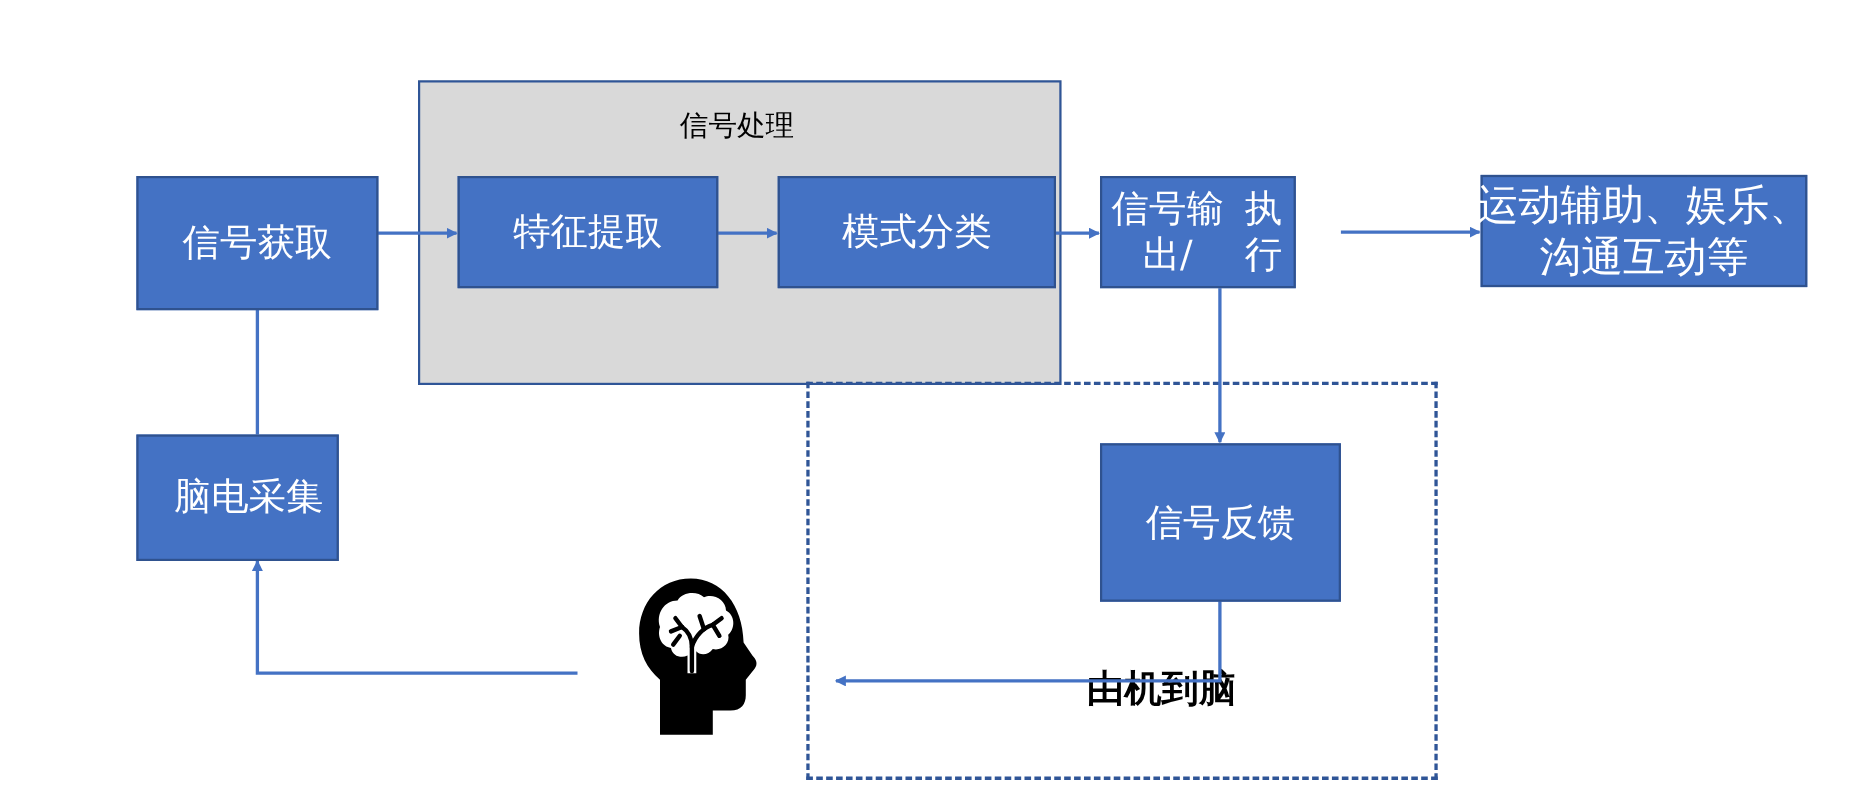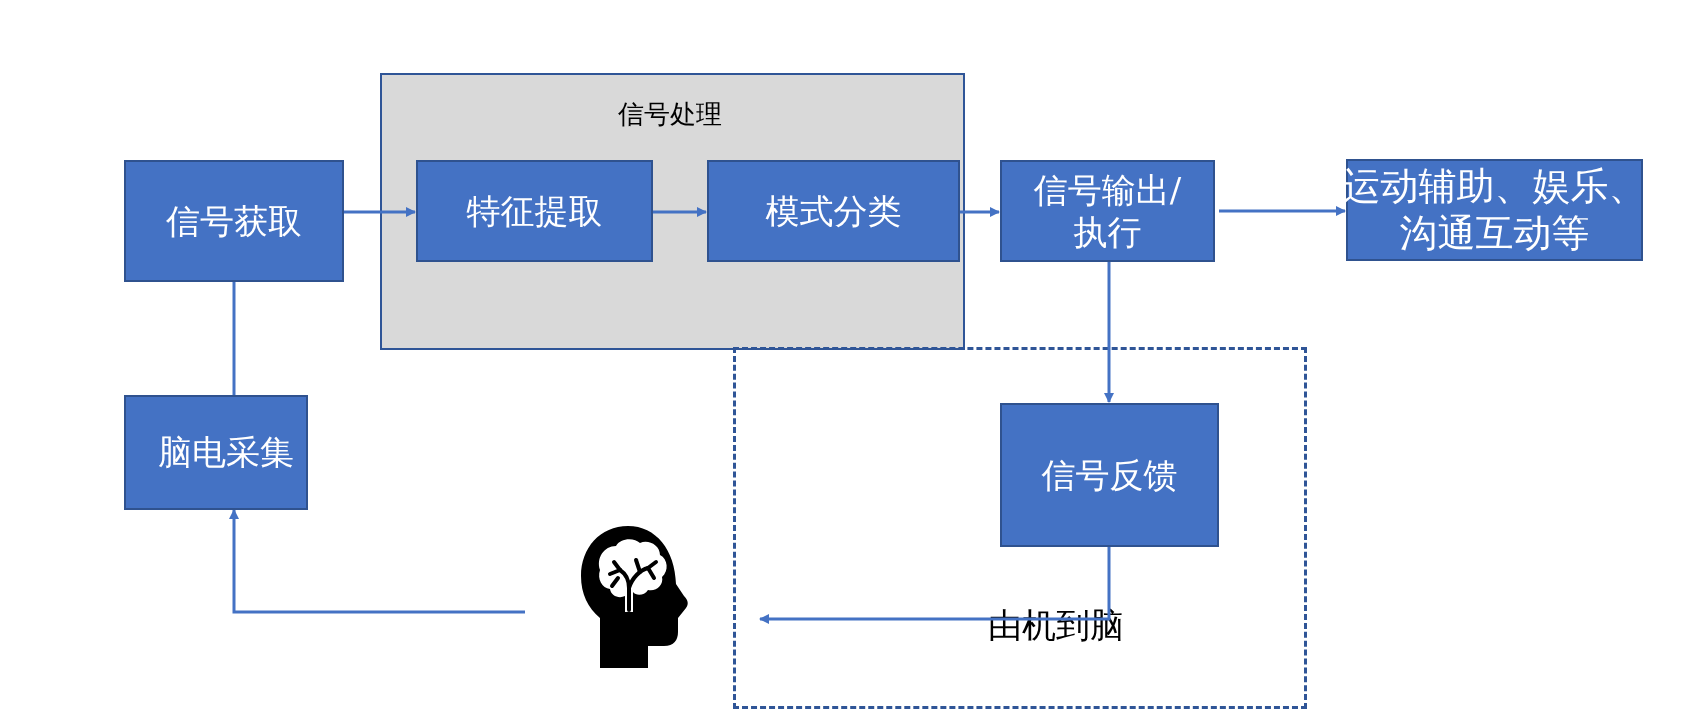--- a/index.html
+++ b/index.html
@@ -16,21 +16,21 @@
   svg.connectors { position: absolute; left: 0; top: 0; }
   .head-icon { position: absolute; }
 </style>
 </head>
 <body>
 
 <div class="group-box" style="left:380px; top:73px; width:585px; height:277px;"></div>
 <div class="group-title" style="left:560px; top:97px; width:220px;">信号处理</div>
 
 <div class="dash-box" style="left:733px; top:347px; width:574px; height:362px; border-style: dashed;"></div>
-<div class="label" style="left:988px; top:603px;">由机到脑</div>
+<div class="label" style="left:988px; top:603px;font-weight:bold;">由机到脑</div>
 
 <svg class="connectors" width="1701" height="719" viewBox="0 0 1701 719">
   <defs>
     <marker id="arr" markerWidth="10" markerHeight="10" refX="9" refY="5" orient="auto" markerUnits="userSpaceOnUse">
       <path d="M0,0 L10,5 L0,10 Z" fill="#4472c4"></path>
     </marker>
   </defs>
   <line x1="343" y1="212" x2="415" y2="212" stroke="#4472c4" stroke-width="3" marker-end="url(#arr)"></line>
   <line x1="634" y1="212" x2="706" y2="212" stroke="#4472c4" stroke-width="3" marker-end="url(#arr)"></line>
   <line x1="926" y1="212" x2="999" y2="212" stroke="#4472c4" stroke-width="3" marker-end="url(#arr)"></line>
@@ -46,21 +46,21 @@
 </div>
 
 <div class="node" style="left:416px; top:160px; width:237px; height:102px;">
   <span>特征提取</span>
 </div>
 
 <div class="node" style="left:707px; top:160px; width:253px; height:102px;">
   <span>模式分类</span>
 </div>
 
-<div class="node" style="left:1000px; top:160px; width:215px; height:102px; flex-direction:column;">
+<div class="node" style="left:1000px; top:160px; width:178px; height:102px; flex-direction:row;">
   <span>信号输出/</span>
   <span>执行</span>
 </div>
 
 <div class="node" style="left:1346px; top:159px; width:297px; height:102px; flex-direction:column; font-size:38px;">
   <span style="white-space:nowrap;">运动辅助、娱乐、</span>
   <span>沟通互动等</span>
 </div>
 
 <div class="node" style="left:124px; top:395px; width:184px; height:115px;padding-left:20px;">

